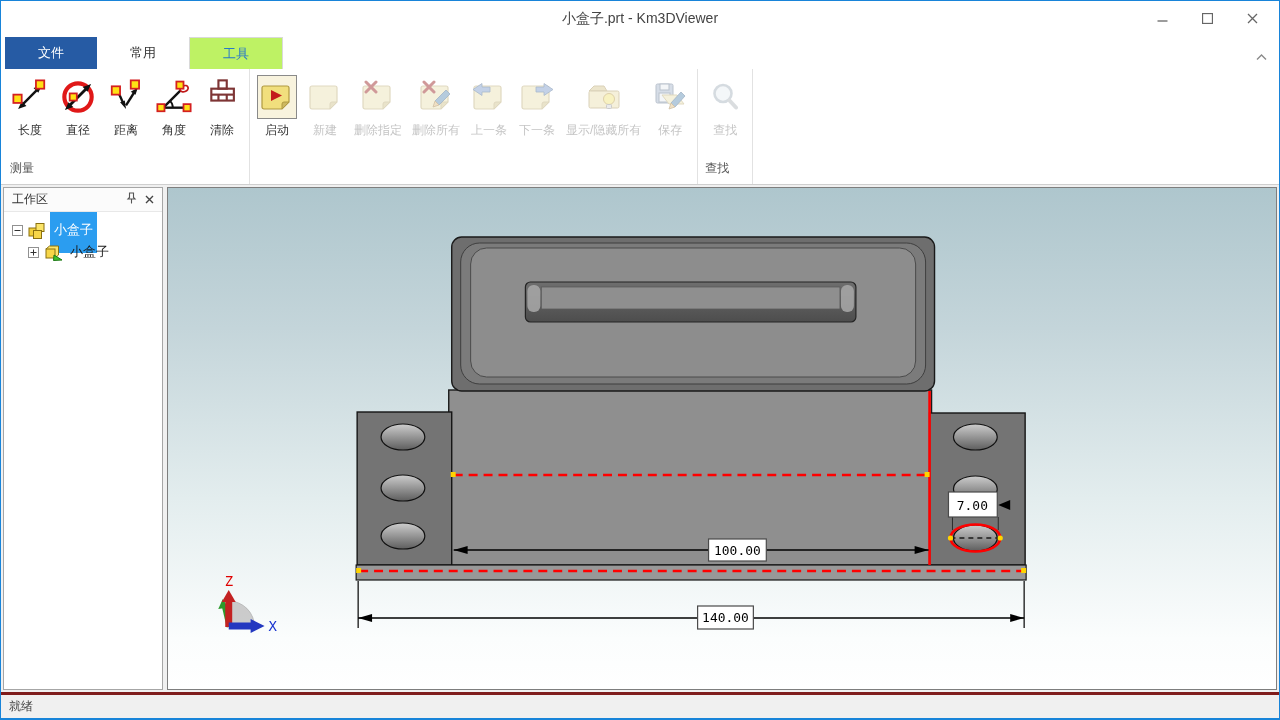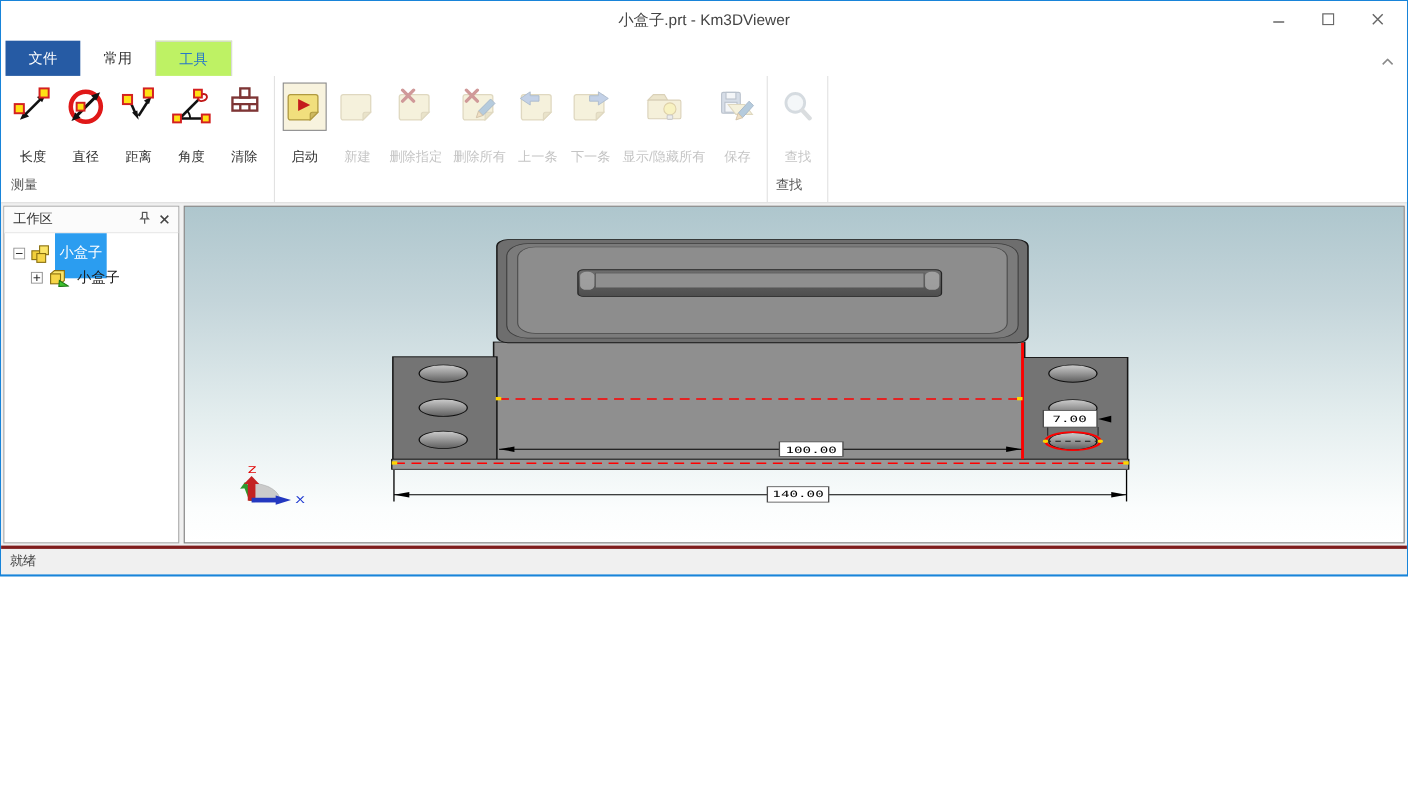--- a/index.html
+++ b/index.html
@@ -1,39 +1,39 @@
 <!DOCTYPE html>
 <html><head>
 <meta charset="utf-8">
 <style>
   * { margin:0; padding:0; box-sizing:border-box; }
   html,body { width:1280px; height:720px; overflow:hidden; font-family:"Liberation Sans", sans-serif; }
-  .window { width:1280px; height:524px; background:#fff; border:1px solid #1884d9; border-bottom:2px solid #1884d9; display:flex; flex-direction:column; }
+  .window { width:1280px; height:720px; background:#fff; border:1px solid #1884d9; border-bottom:2px solid #1884d9; display:flex; flex-direction:column; }
 
   
   .titlebar { height:36px; flex:0 0 auto; position:relative; display:flex; align-items:center; justify-content:center; background:#fff; }
   .title { font-size:14px; color:#444; }
   .win-controls { position:absolute; right:4px; top:0; height:100%; display:flex; }
   .wbtn { width:45px; height:100%; display:flex; align-items:center; justify-content:center; }
 
   
   .tabstrip { height:32px; flex:0 0 auto; display:flex; align-items:stretch; padding-left:4px; background:#fff; position:relative; }
-  .tab { padding:0 21px; display:flex; align-items:center; font-size:13px; color:#333; cursor:default; }
+  .tab { padding:0 33px; display:flex; align-items:center; font-size:13px; color:#333; cursor:default; }
   .tab.file { background:#265ba4; color:#fff; }
   .tab.active { color:#2878c8; background:#bef264; border:1px solid #d9d9d9; border-bottom:none; }
   .ribbon-collapse { position:absolute; right:10px; bottom:6px; width:16px; height:14px; display:flex; align-items:center; justify-content:center; }
 
   
   .ribbon { height:116px; flex:0 0 auto; background:#fff; border-bottom:1px solid #cfcfcf; display:flex; padding-left:2px; }
   .rgroup { display:flex; flex-direction:column; border-right:1px solid #e2e2e2; padding:2px 3px 0 3px; }
   .rrow { display:flex; flex:1; align-items:flex-start; }
   .rbtn { display:flex; flex-direction:column; align-items:center; padding:5px 5px 2px; min-width:46px; }
   .ricon { width:38px; height:42px; display:block; }
   .ricon svg { width:100%; height:100%; display:block; }
-  .rlabel { font-size:12px; color:#333; margin-top:16px; white-space:nowrap; }
+  .rlabel { font-size:12px; color:#333; margin-top:4px; white-space:nowrap; }
   .rbtn.disabled { opacity:.5; filter:grayscale(.35); }
   .rbtn.disabled .rlabel { color:#8a8a8a; }
   .rbtn.pressed .ricon { box-shadow:0 0 0 1px #8a8a8a; background:#f8f3de; }
   .rcap { text-align:left; font-size:12px; color:#555; padding:5px 4px 7px; }
 
   
   .main { flex:1; min-height:0; display:flex; background:#f0f0f0; padding:2px; }
   .sidepanel { width:160px; flex:0 0 auto; background:#fff; border:1px solid #a6a6a6; display:flex; flex-direction:column; }
   .phead { height:24px; flex:0 0 auto; display:flex; align-items:center; padding:0 4px 0 8px; font-size:12px; color:#333; background:#fbfbfb; border-bottom:1px solid #e8e8e8; }
   .ptitle { flex:1; }

